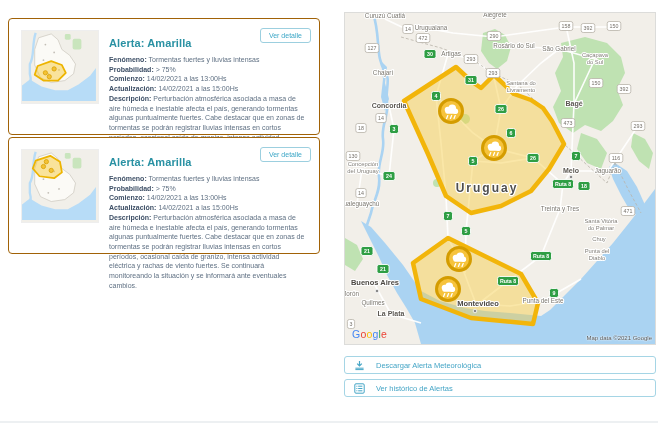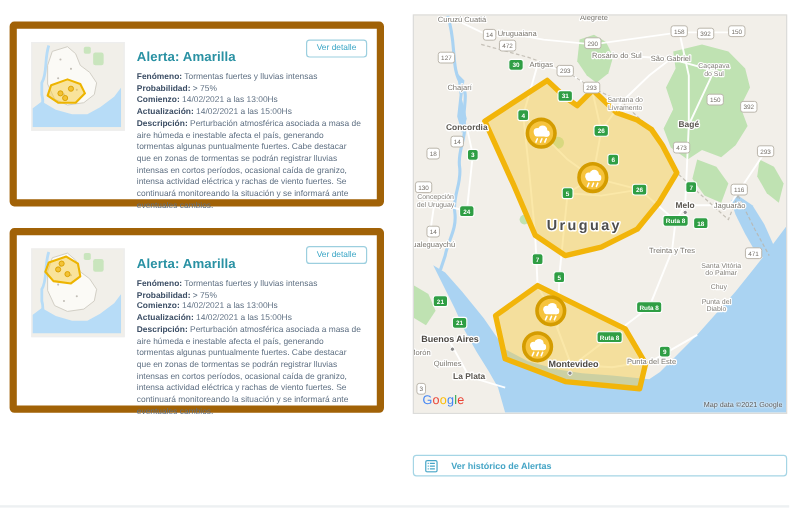--- a/index.html
+++ b/index.html
@@ -1,22 +1,22 @@
 <!DOCTYPE html>
 <html><head>
 <meta charset="utf-8">
 <style>
   html,body{margin:0;padding:0;background:#fff;}
   #screen{position:relative;width:658px;height:425px;background:#fff;overflow:hidden;
           font-family:"Liberation Sans",sans-serif;-webkit-font-smoothing:antialiased;}
 
   
   .cards{position:absolute;left:8px;top:18px;width:312px;}
-  .card{position:relative;box-sizing:border-box;width:312px;height:154px;margin-bottom:18px;
-        background:#fff;border:6px solid #a16207;border-radius:4px;padding:11px 12px;}
+  .card{position:relative;box-sizing:border-box;width:312px;height:117px;margin-bottom:2px;
+        background:#fff;border:1px solid #a16207;border-radius:4px;padding:11px 12px;}
   .thumb{position:absolute;left:12px;top:11px;width:76px;height:72px;border:1px solid #eee;background:#f1efe9;}
   .thumb svg{display:block;}
   .card-content{margin-left:88px;}
   .card-title{margin:7px 0 6px 0;font-size:11px;font-weight:bold;color:#2991a3;letter-spacing:.1px;}
   .field{font-size:7px;line-height:9.7px;color:#5f7083;margin:0;}
   .field b{color:#3d4f66;font-weight:bold;}
   .detail-btn{position:absolute;top:9px;right:8px;background:#fff;border:1px solid #9ccfdf;border-radius:3px;
         color:#3ba6c6;font-size:7px;padding:3px 8px;font-family:inherit;cursor:pointer;}
 
   
@@ -29,21 +29,21 @@
   .google-logo span:nth-child(1){color:#4285F4}.google-logo span:nth-child(2){color:#EA4335}
   .google-logo span:nth-child(3){color:#FBBC05}.google-logo span:nth-child(4){color:#4285F4}
   .google-logo span:nth-child(5){color:#34A853}.google-logo span:nth-child(6){color:#EA4335}
 
   
   .action-btn{position:absolute;left:344px;width:312px;height:18px;box-sizing:border-box;background:#fff;
         border:1px solid #a5d5e5;border-radius:3px;color:#45a5c6;font-size:7.5px;font-family:inherit;
         display:flex;align-items:center;gap:11px;padding:0 9px;cursor:pointer;text-align:left;}
   .action-btn svg{flex:0 0 auto;}
   #action-download{top:356px;}
-  #action-history{top:379px;font-weight:bold;}
+  #action-history{top:379px;}
 
   .footer-line{position:absolute;left:0;top:421px;width:658px;height:2px;background:#edf0f2;}
 
   
   .t-town{font-size:6.3px;fill:#7a766e;paint-order:stroke;stroke:#fff;stroke-width:2px;stroke-linejoin:round;}
   .t-town2{font-size:5.8px;fill:#84807a;paint-order:stroke;stroke:#fff;stroke-width:2px;stroke-linejoin:round;}
   .t-city{font-size:7px;font-weight:bold;fill:#5c5852;paint-order:stroke;stroke:#fff;stroke-width:2.2px;stroke-linejoin:round;}
   .t-capital{font-size:7.5px;font-weight:bold;fill:#4c4843;paint-order:stroke;stroke:#fff;stroke-width:2.2px;stroke-linejoin:round;}
   .t-country{font-size:12px;font-weight:bold;fill:#4e4e4e;letter-spacing:2px;paint-order:stroke;stroke:#fff;stroke-width:2.4px;stroke-linejoin:round;}
   .t-shield{font-size:5.3px;font-weight:bold;fill:#fff;}
@@ -370,20 +370,27 @@
           <use href="#cloud-sym" transform="translate(106,98)"></use>
           <use href="#cloud-sym" transform="translate(149,135)"></use>
           <use href="#cloud-sym" transform="translate(114,246)"></use>
           <use href="#cloud-sym" transform="translate(103,276)"></use>
         </svg>
       </div>
     <div class="google-logo"><span>G</span><span>o</span><span>o</span><span>g</span><span>l</span><span>e</span></div>
     <div class="map-attribution">Map data ©2021 Google</div>
   </div>
 
+  <button class="action-btn" id="action-download">
+    <svg width="11" height="11" viewBox="0 0 11 11">
+      <path d="M5.5 1 v4.6 M3.2 3.6 L5.5 6 7.8 3.6" fill="none" stroke="#45a5c6" stroke-width="1.2"></path>
+      <path d="M1.4 8.2 h8.2 M1.4 9.6 h8.2" fill="none" stroke="#45a5c6" stroke-width="1"></path>
+    </svg>
+    <span>Descargar Alerta Meteorológica</span>
+  </button>
 
   <button class="action-btn" id="action-history">
     <svg width="11" height="11" viewBox="0 0 11 11">
       <rect x="0.8" y="0.8" width="9.4" height="9.4" rx="1.2" fill="none" stroke="#45a5c6" stroke-width="1"></rect>
       <path d="M4.2 3.2 h4.2 M4.2 5.5 h4.2 M4.2 7.8 h4.2" stroke="#45a5c6" stroke-width="1"></path>
       <path d="M2.4 3.2 h0.9 M2.4 5.5 h0.9 M2.4 7.8 h0.9" stroke="#45a5c6" stroke-width="1.1"></path>
     </svg>
     <span>Ver histórico de Alertas</span>
   </button>
 

